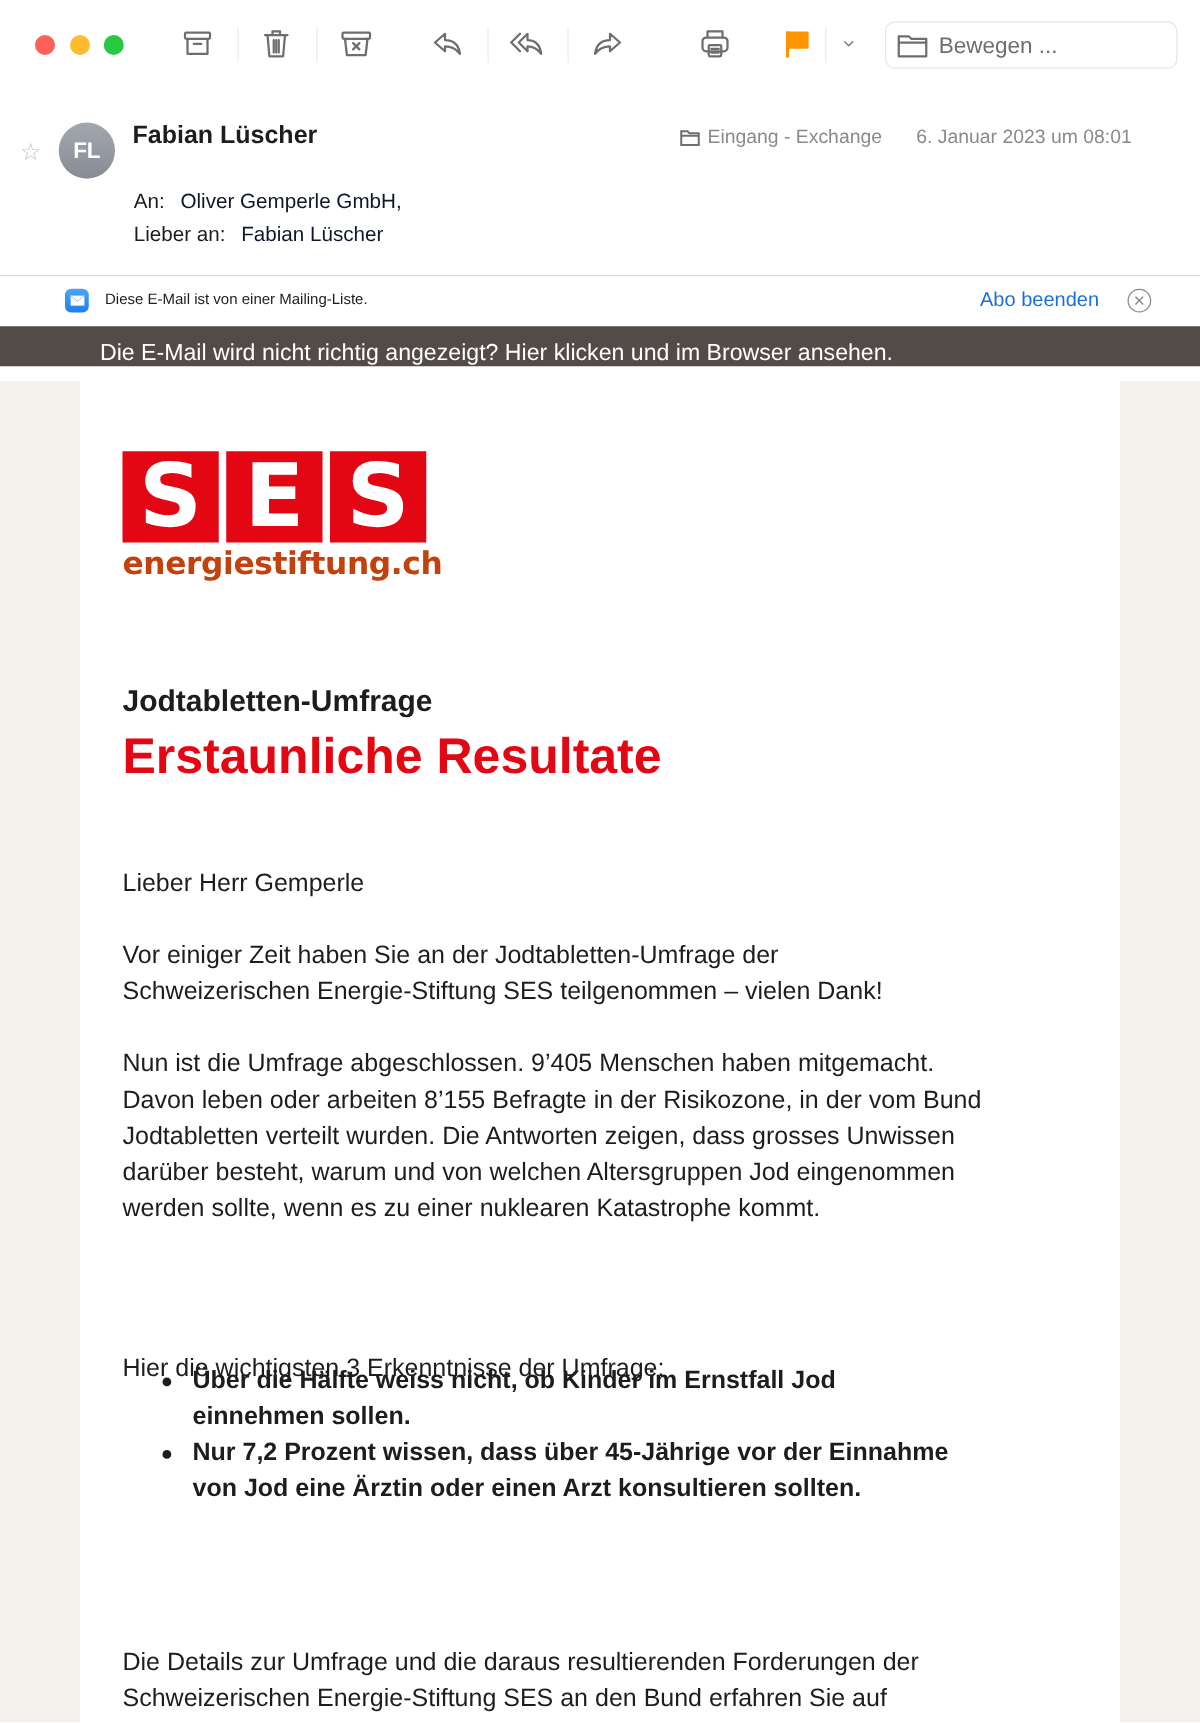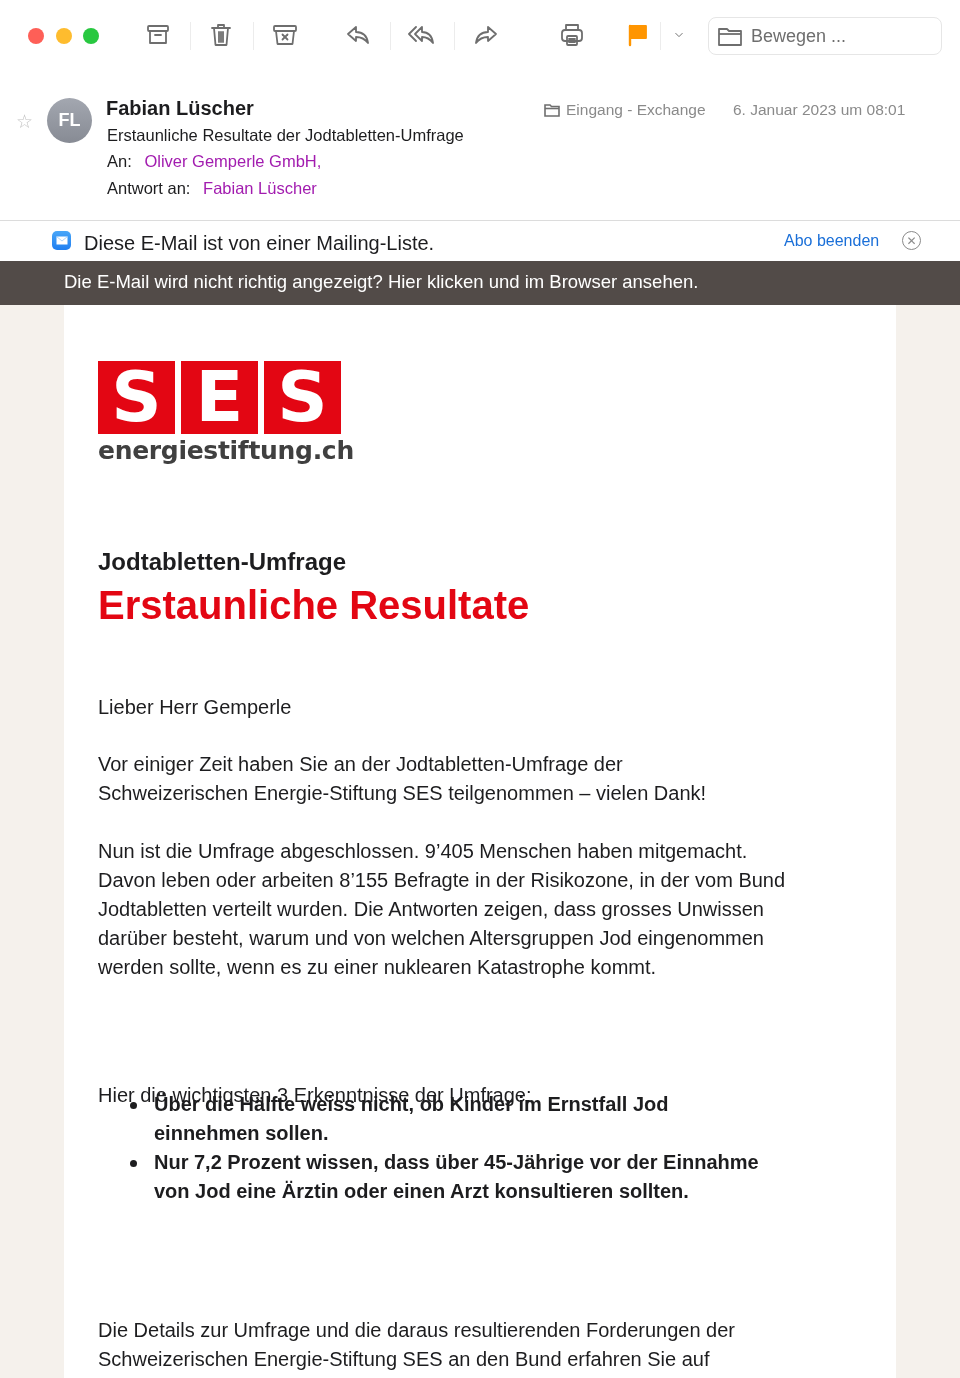--- a/index.html
+++ b/index.html
@@ -21,44 +21,44 @@
 
   
   .header { position: absolute; left: 0; top: 72px; width: 960px; height: 148px; }
   .star { position: absolute; left: 16px; top: 38px; font-size: 19px; color: #c2c2c2; cursor: pointer; }
   .avatar { position: absolute; left: 47px; top: 26px; width: 45px; height: 45px; border-radius: 50%; background: linear-gradient(#a3a7b0, #878b94); color: #fff; font-weight: bold; font-size: 18px; display: flex; align-items: center; justify-content: center; }
   .sender { position: absolute; left: 106px; top: 25px; font-size: 20px; font-weight: bold; color: #1d1d1f; }
   .subject { position: absolute; left: 107px; top: 54px; font-size: 16.5px; color: #1d1d1f; }
   .to-row { position: absolute; left: 107px; top: 80px; font-size: 16.5px; }
   .reply-row { position: absolute; left: 107px; top: 107px; font-size: 16.5px; }
   .lbl { color: #1d1d1f; margin-right: 8px; }
-  .val { color: #a21caf; }
+  .val { color: #0f172a; }
   .mailbox { position: absolute; left: 544px; top: 29px; font-size: 15.5px; color: #8a8a8a; display: flex; align-items: center; }
   .mailbox svg { width: 16px; height: 14px; stroke: #6e6e6e; fill: none; stroke-width: 1.6; margin-right: 6px; }
   .date { position: absolute; left: 733px; top: 29px; font-size: 15.5px; color: #8a8a8a; }
 
   
   .ml-bar { position: absolute; left: 0; top: 220px; width: 960px; height: 41px; border-top: 1px solid #dcdcdc; background: #fff; }
   .ml-icon { position: absolute; left: 52px; top: 10px; width: 19px; height: 19px; border-radius: 5px; background: linear-gradient(#48a6f8, #1f7ef0); display: flex; align-items: center; justify-content: center; }
   .ml-icon svg { width: 12px; height: 9px; }
-  .ml-text { position: absolute; left: 84px; top: 11px; font-size: 20px; color: #1d1d1f; }
+  .ml-text { position: absolute; left: 84px; top: 11px; font-size: 12px; color: #1d1d1f; }
   .ml-unsub { position: absolute; left: 784px; top: 11px; font-size: 16px; color: #1a6fd8; cursor: pointer; text-align: right; }
   .ml-close { position: absolute; left: 902px; top: 10px; width: 19px; height: 19px; border: 1.4px solid #8a8a8a; border-radius: 50%; color: #8a8a8a; font-size: 12px; display: flex; align-items: center; justify-content: center; cursor: pointer; }
 
   
-  .view-browser { position: absolute; left: 0; top: 261px; width: 960px; height: 44px; background: #524b48; color: #ffffff; font-size: 18.5px; padding-left: 64px; line-height: 42px; cursor: pointer; }
+  .view-browser { position: absolute; left: 0; top: 261px; width: 960px; height: 32px; background: #524b48; color: #ffffff; font-size: 18.5px; padding-left: 80px; line-height: 42px; cursor: pointer; }
   .bg-side { position: absolute; top: 305px; height: 1073px; background: #f5f1ec; }
   .bg-left { left: 0; width: 64px; }
   .bg-right { left: 896px; width: 64px; }
   .content { position: absolute; left: 64px; top: 305px; width: 832px; height: 1073px; background: #ffffff; }
 
   .logo { position: absolute; left: 34px; top: 56px; width: 244px; }
   .logo-boxes { display: flex; gap: 6px; }
   .logo-box { width: 77px; height: 73px; background: #e30613; color: #fff; font-family: "DejaVu Sans", sans-serif; font-weight: bold; font-size: 70px; line-height: 73px; text-align: center; overflow: hidden; }
-  .logo-url { margin-top: 2px; font-family: "DejaVu Sans", sans-serif; font-weight: bold; font-size: 25px; color: #404040; letter-spacing: -0.3px; }
+  .logo-url { margin-top: 2px; font-family: "DejaVu Sans", sans-serif; font-weight: bold; font-size: 25px; color: #c2410c; letter-spacing: -0.3px; }
 
   .kicker { position: absolute; left: 34px; top: 243px; font-size: 24px; font-weight: bold; color: #1d1d1f; }
   .headline { position: absolute; left: 34px; top: 278px; font-size: 40px; font-weight: bold; color: #e30613; }
 
   .p { position: absolute; left: 34px; width: 700px; font-size: 20px; line-height: 29px; color: #1d1d1f; }
   .list { position: absolute; left: 66px; top: 785px; width: 660px; list-style: none; }
   .list li { position: relative; padding-left: 24px; font-size: 20px; font-weight: bold; line-height: 29px; color: #1d1d1f; }
   .list li::before { content: ""; position: absolute; left: 0; top: 12px; width: 7px; height: 7px; border-radius: 50%; background: #1d1d1f; }
 </style>
 </head>
@@ -141,27 +141,26 @@
         <line x1="2" y1="9" x2="24" y2="9"></line>
       </svg>
     <span class="move-label">Bewegen ...</span>
   </div>
 </div>
 
 <div class="header">
   <span class="star">☆</span>
   <div class="avatar">FL</div>
   <div class="sender">Fabian Lüscher</div>
-  <div class="subject">Erstaunliche Resultate der Jodtabletten-Umfrage</div>
   <div class="to-row">
     <span class="lbl">An:</span>
     <span class="val">Oliver Gemperle GmbH,</span>
   </div>
   <div class="reply-row">
-    <span class="lbl">Antwort an:</span>
+    <span class="lbl">Lieber an:</span>
     <span class="val">Fabian Lüscher</span>
   </div>
   <div class="mailbox">
     <svg viewBox="0 0 16 14">
         <path d="M1 2h5l1.5 1.5H15V13H1z"></path>
         <line x1="1" y1="5.5" x2="15" y2="5.5"></line>
       </svg>
     <span>Eingang - Exchange</span>
   </div>
   <div class="date">6. Januar 2023 um 08:01</div>

